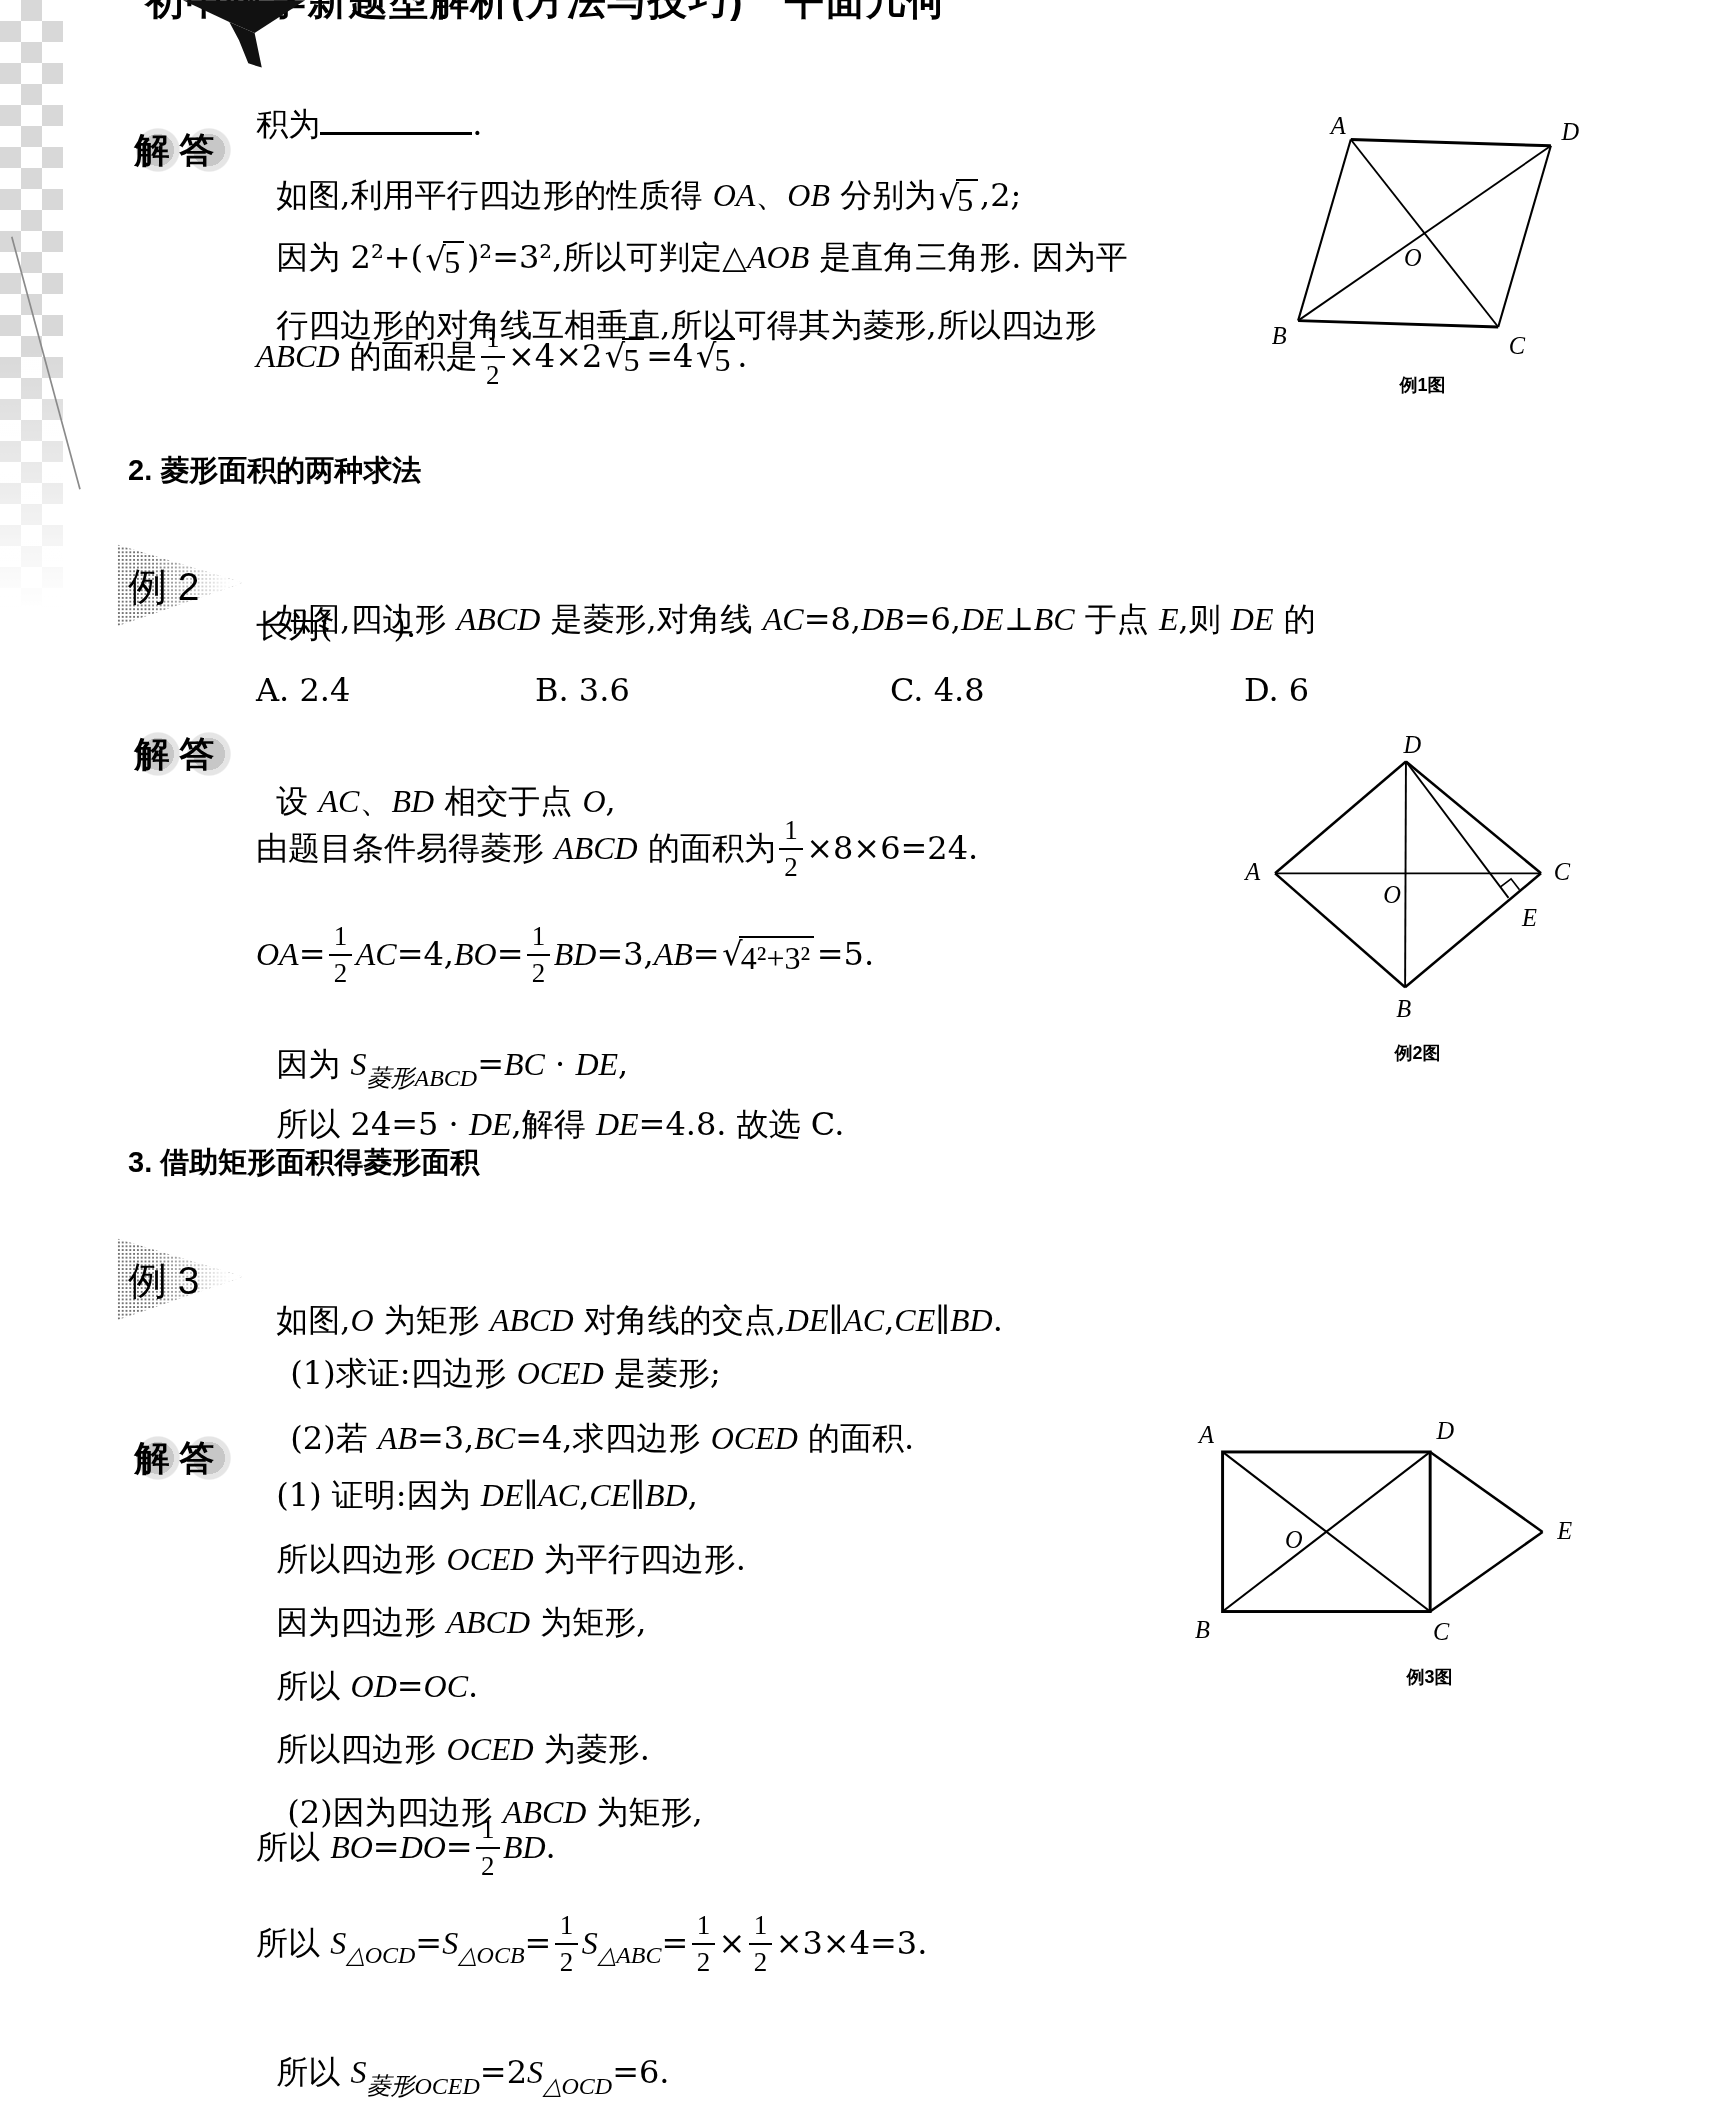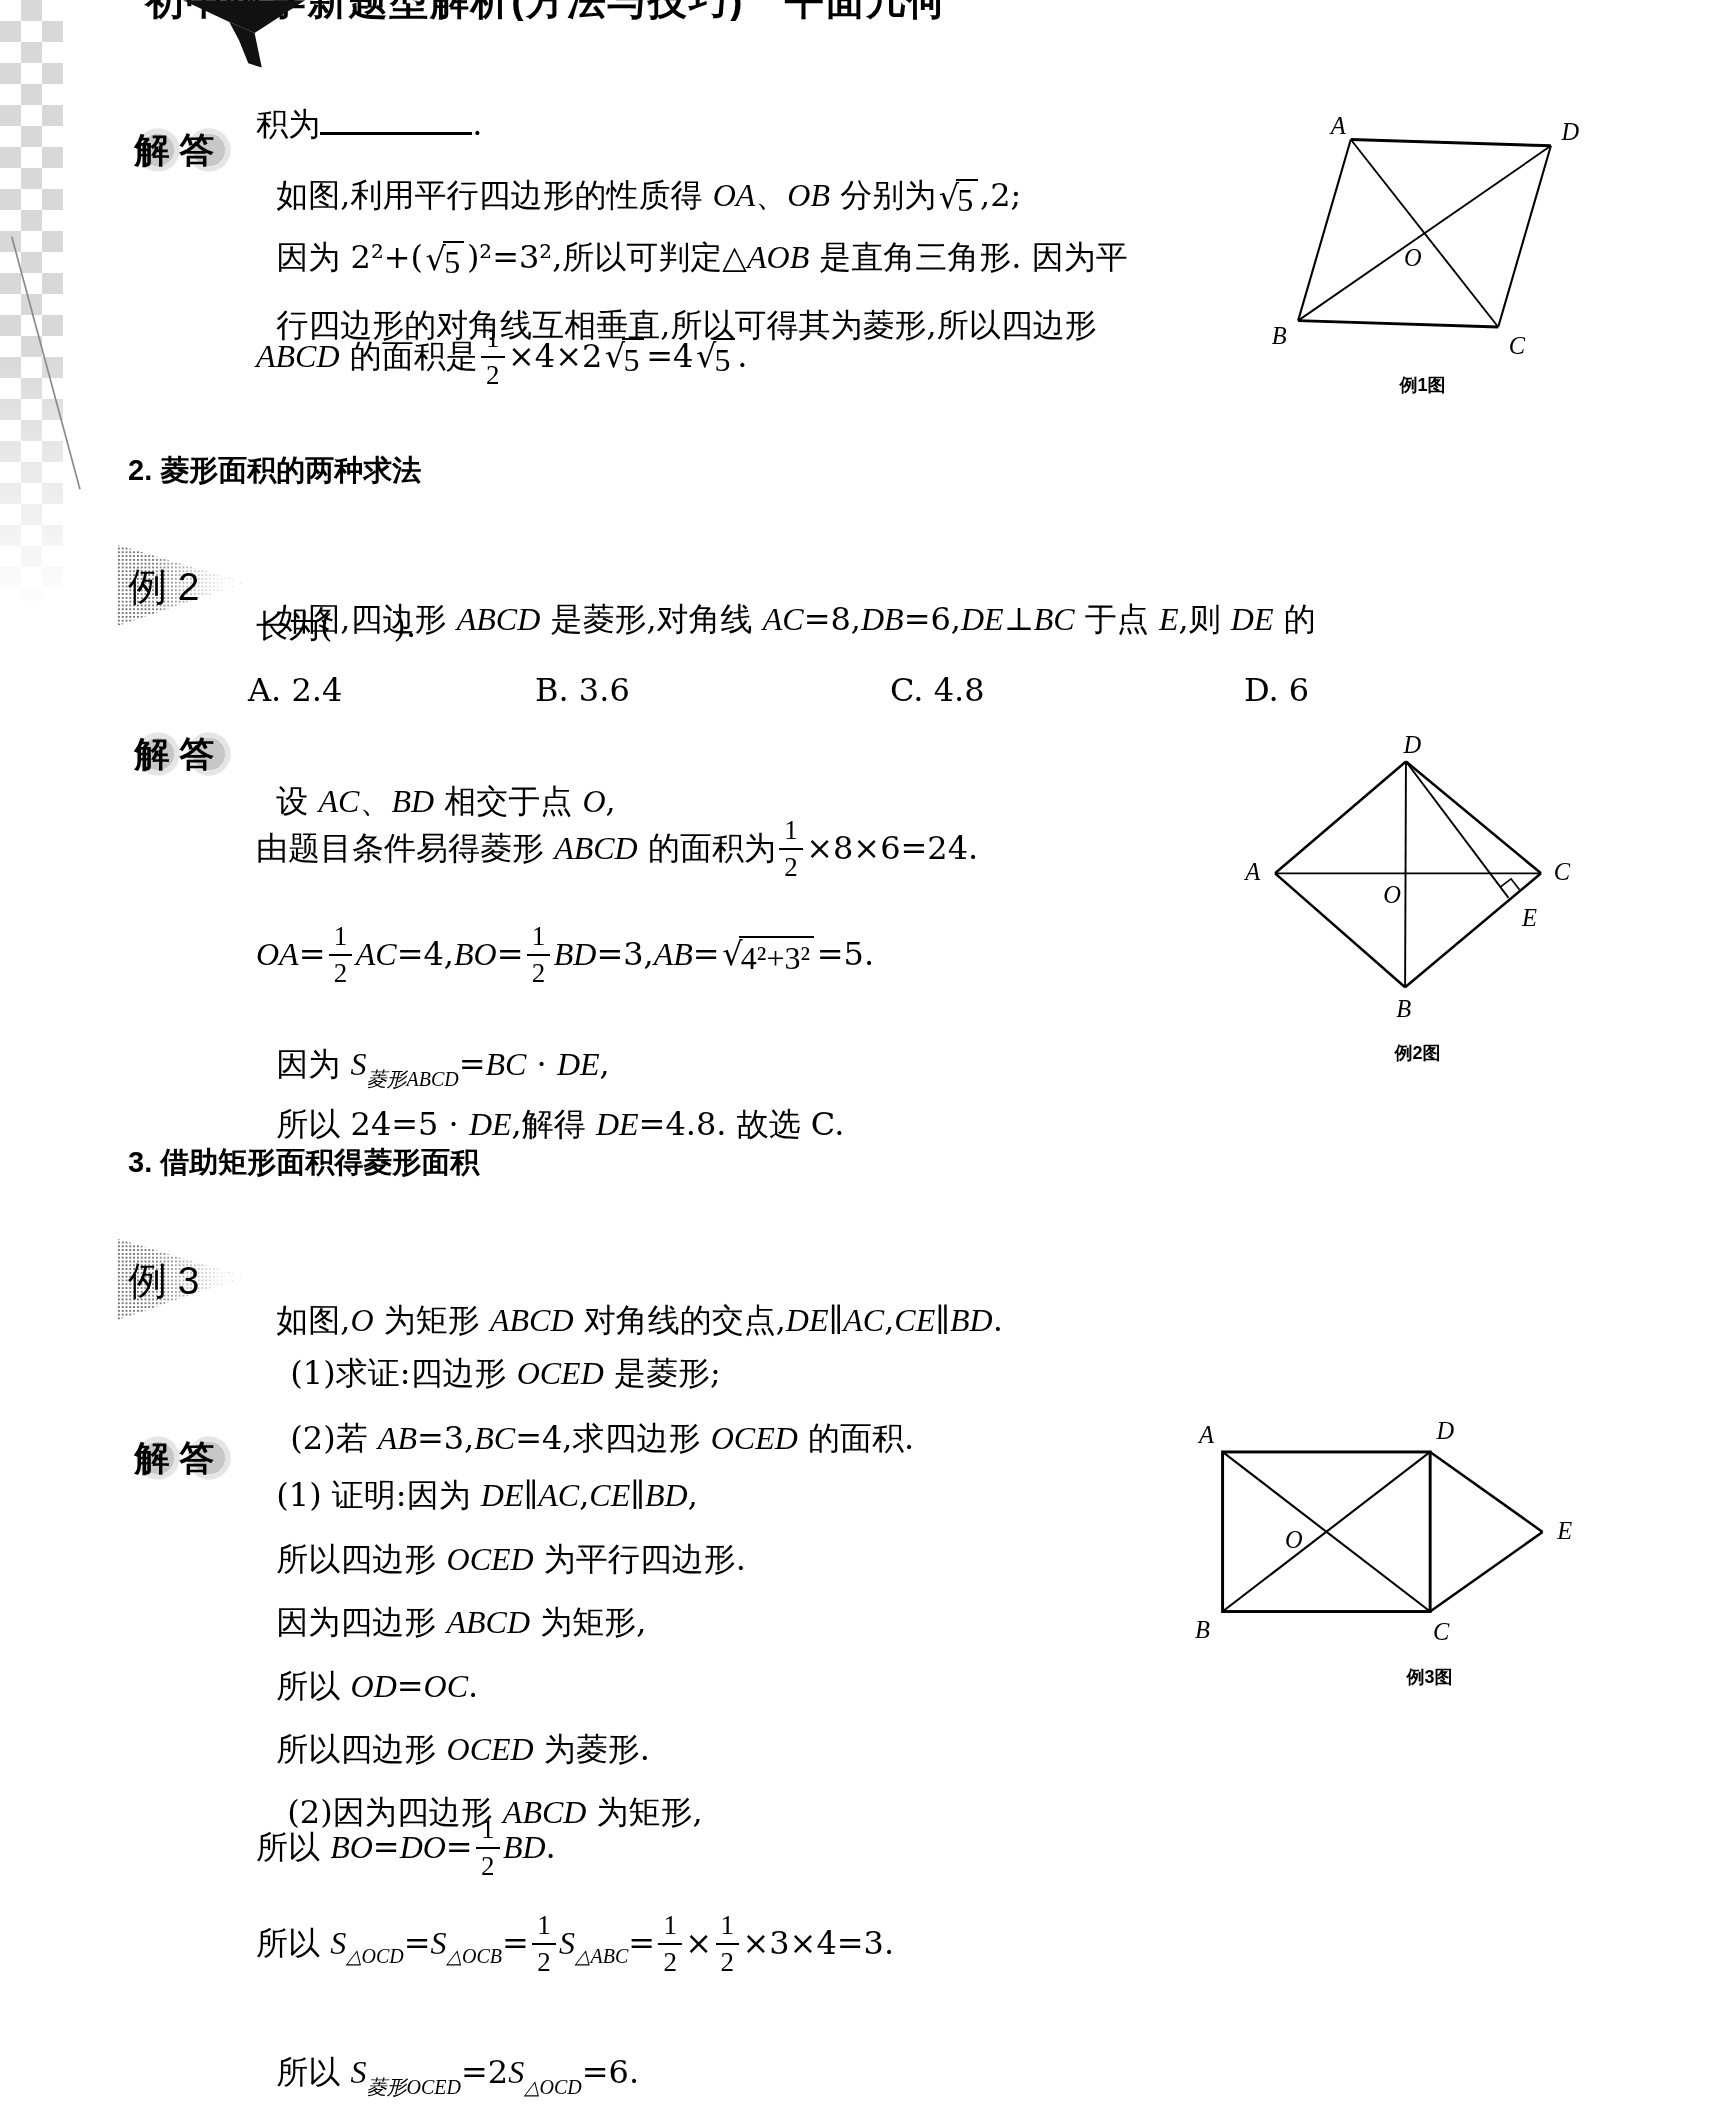--- a/index.html
+++ b/index.html
@@ -4,21 +4,21 @@
 <style>
   html,body{margin:0;padding:0;}
   body{width:1732px;height:2416px;position:relative;background:#ffffff;color:#000;
        font-family:"DejaVu Serif", serif; overflow:hidden;}
   .abs{position:absolute;}
   .line{position:absolute; font-size:32px; line-height:1.3; white-space:pre;}
   .line span{white-space:pre;}
   .flexline{display:flex; align-items:center; height:80px;}
   .it{font-style:italic; font-family:"Liberation Serif", serif;}
   .cn{}
-  .sb{font-size:20px; position:relative; top:11.8px; font-style:italic; font-family:"Liberation Serif",serif;}
+  .sb{font-size:24px; position:relative; top:11.8px; font-style:italic; font-family:"Liberation Serif",serif;}
   .frac{display:inline-flex; flex-direction:column; align-items:center; font-size:27px;
         margin:0 3.4px; font-family:"Liberation Serif",serif;}
   .frac .num{padding:0 5px 3.4px; line-height:1;}
   .frac .den{border-top:2.5px solid #000; padding:4.2px 5px 0; line-height:1;}
   .sq{display:inline-flex; align-items:flex-start; margin:0 2.5px;}
   .sq .rs{line-height:1; transform:translateY(1.7px);}
   .sq .rb{border-top:2.5px solid #000; padding:3.4px 4.2px 0 1.7px; margin-left:-3.4px; line-height:1;
           font-family:"Liberation Serif",serif;}
   .blank{display:inline-block; width:152px; border-bottom:3.4px solid #000; height:34px;}
   .sect{position:absolute; font-family:"Liberation Sans", sans-serif; font-weight:bold; font-size:29px; white-space:pre;}
@@ -115,21 +115,21 @@
   <div class="tri"></div>
   <div class="lbl">例 2</div>
 </div>
 
 <div class="line" style="left:256px;top:557px">
   <span class="cn">如图,四边形 </span><span class="it">ABCD</span><span class="cn"> 是菱形,对角线 </span><span class="it">AC</span><span class="cn">=8,</span><span class="it">DB</span><span class="cn">=6,</span><span class="it">DE</span><span class="cn">⊥</span><span class="it">BC</span><span class="cn"> 于点 </span><span class="it">E</span><span class="cn">,则 </span><span class="it">DE</span><span class="cn"> 的</span>
 </div>
 
 <div class="line" style="left:256px;top:606px">长为(      ).</div>
 
-<div class="opt" style="left:248px;top:671px">A. 2.4</div>
+<div class="opt" style="left:256px;top:671px">A. 2.4</div>
 <div class="opt" style="left:535px;top:671px">B. 3.6</div>
 <div class="opt" style="left:890px;top:671px">C. 4.8</div>
 <div class="opt" style="left:1244px;top:671px">D. 6</div>
 
 <div class="jieda" style="left:132px;top:729px">
   <span>解 答</span>
 </div>
 
 <div class="line" style="left:256px;top:739px">
   <span class="cn">设 </span><span class="it">AC</span><span class="cn">、</span><span class="it">BD</span><span class="cn"> 相交于点 </span><span class="it">O</span><span class="cn">,</span>

